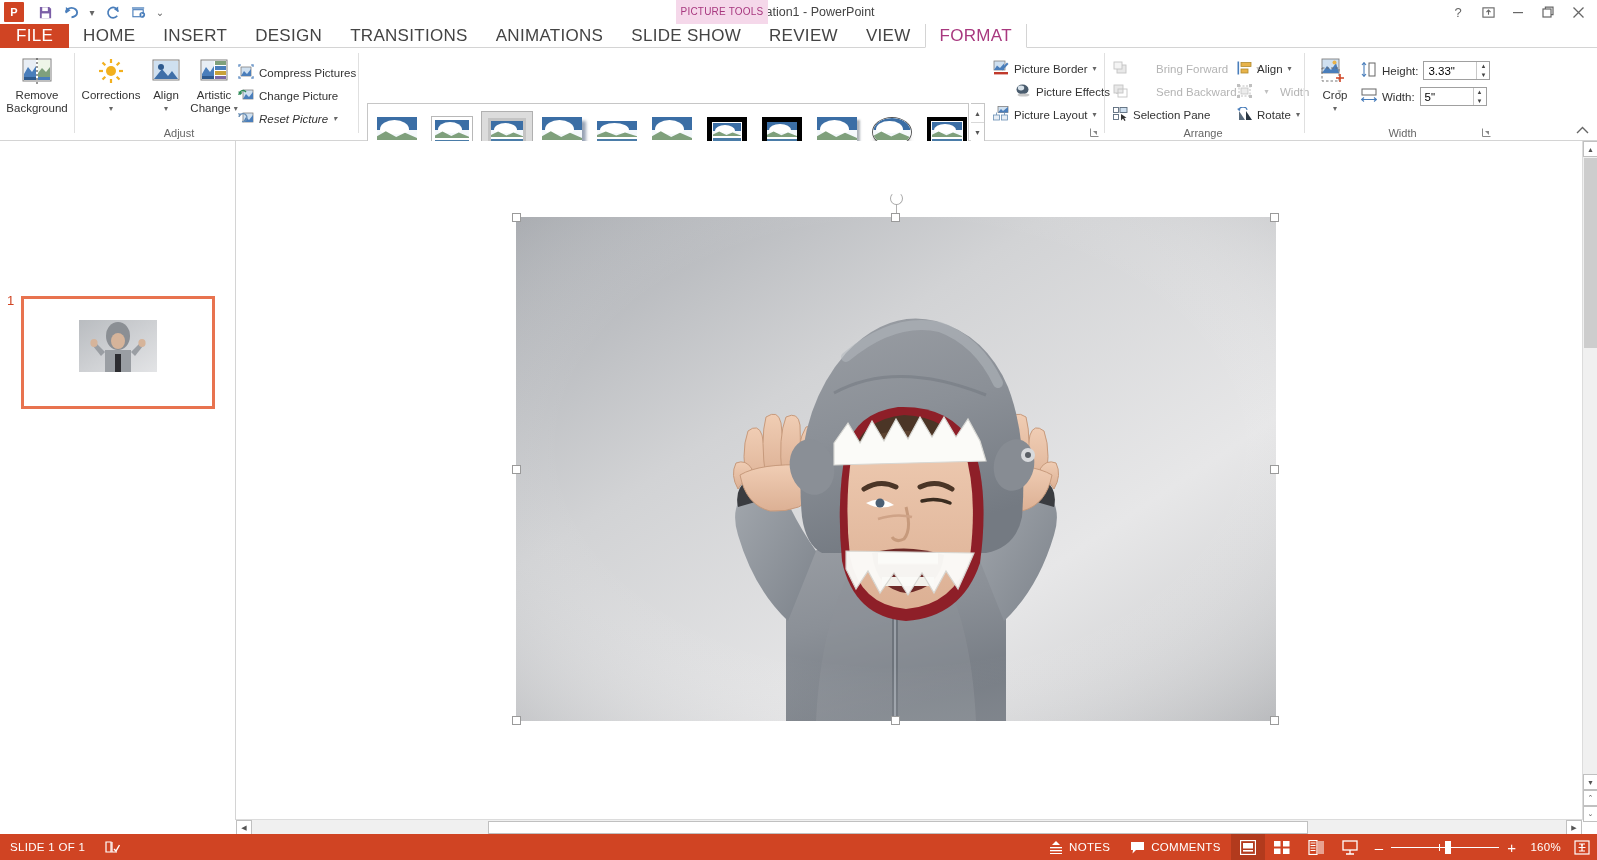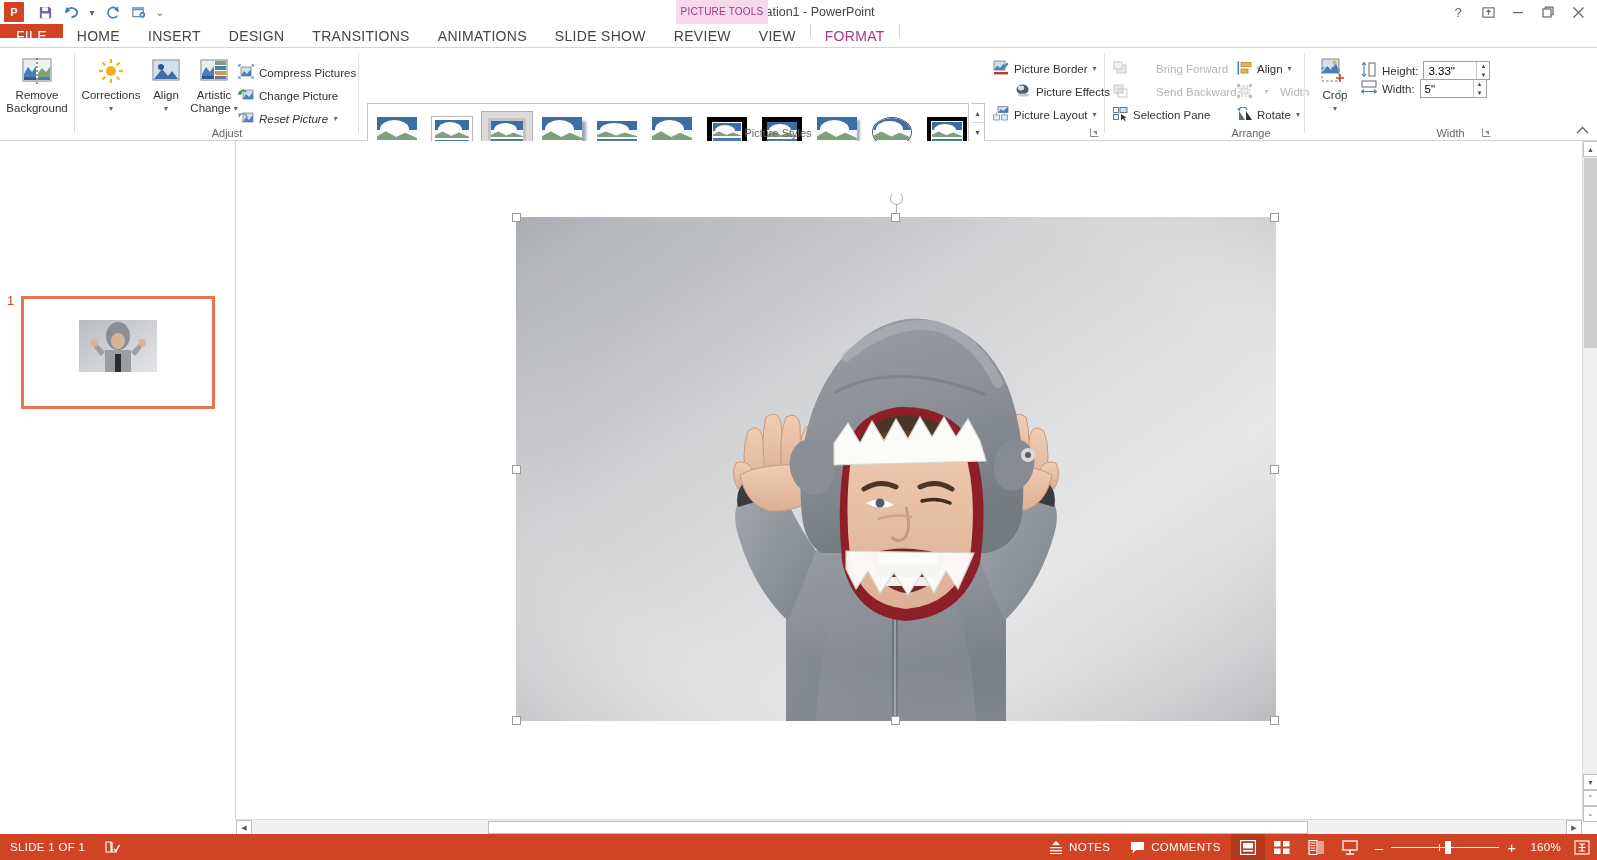--- a/index.html
+++ b/index.html
@@ -56,39 +56,39 @@
   }
   .acct-avatar svg { display:block; }
 
   
   .tabrow {
     position: absolute; top: 24px; left: 0; width: 1597px; height: 24px;
     background: #fff; display: flex; align-items: stretch;
     border-bottom: 1px solid #d4d4d4;
   }
   .tab {
-    padding: 0 14px; height: 14px; line-height: 24px;
-    font-size: 14px; color: #444; letter-spacing: .3px; white-space: nowrap;
+    padding: 0 14px; height: 24px; line-height: 24px;
+    font-size: 17px; color: #444; letter-spacing: .3px; white-space: nowrap;
   }
   .tab.file { background: #d04423; color: #fff; padding: 0 16px; }
   .tab.active {
     color: #a8387f; background: #fff;
     border-left: 1px solid #d4d4d4; border-right: 1px solid #d4d4d4;
     border-bottom: 1px solid #fff; margin-bottom: -1px;
   }
 
   
   .ribbon {
     position: absolute; top: 48px; left: 0; width: 1597px; height: 93px;
     background: #fff; border-bottom: 1px solid #d4d4d4;
   }
   .rgroup { position: absolute; top: 0; height: 93px; }
   .rgroup-label {
     position: absolute; bottom: 2px; width: 100%; text-align: center;
-    font-size: 11px; color: #666; margin-left: 48px;
+    font-size: 11px; color: #666;
   }
   .rgroup-sep {
     position: absolute; top: 5px; height: 80px; width: 1px; background: #e0e0e0;
   }
   .dlg-launcher {
     position: absolute; bottom: 3px; font-size: 9px; color: #888; width: 12px; height: 12px;
     display:flex; align-items:center; justify-content:center;
   }
 
   .bigbtn {
@@ -562,21 +562,20 @@
     <div class="gal-scroll" style="left:612px;">
       <div>▲</div>
       <div>▼</div>
       <div>
         <svg width="9" height="8" viewBox="0 0 9 8">
             <path d="M0 0 L9 0 M0.5 2.5 L8.5 2.5 L4.5 7 Z" stroke="#555" fill="#555" stroke-width="1"></path>
           </svg>
       </div>
     </div>
 
-    <div class="rgroup-label">Picture Styles</div>
 
     <div class="smallrow" style="left:634px; top:10px;">
       <span>
         <svg width="16" height="15" viewBox="0 0 16 15">
           <rect x="1" y="1" width="11" height="9" fill="#cfe0f0" stroke="#808080" stroke-width=".8"></rect>
           <path d="M1 10 L4 5.5 L7 8 L11 3.5 L11 10 Z" fill="#4a7ebb"></path>
           <path d="M8 9 L14 2.5 L15.5 4 L9.5 10.5 Z" fill="#4a7ebb"></path>
           <rect x="1" y="12" width="14" height="2.4" fill="#c0392b"></rect>
         </svg>
       </span>
@@ -727,21 +726,21 @@
       <span>Height:</span>
       <span style="display:inline-flex; align-items:center; border:1px solid #a0a0a0; background:#fff; height:19px;">
         <input style="width: 52px; height: 17px; border: none; outline: none; font-size: 11.5px; padding-left: 4px; font-family: &quot;Liberation Sans&quot;, sans-serif;" value="3.33&quot;">
         <span style="display:flex; flex-direction:column; width:13px; height:17px; border-left:1px solid #c8c8c8;">
           <span style="flex:1; display:flex; align-items:center; justify-content:center; font-size:6px; color:#444;">▲</span>
           <span style="flex:1; display:flex; align-items:center; justify-content:center; font-size:6px; color:#444;">▼</span>
         </span>
       </span>
     </div>
 
-    <div class="smallrow" style="left:56px; top:30px;justify-content:space-between;">
+    <div class="smallrow" style="left:56px; top:38px;justify-content:space-between;">
       <span>
         <svg width="16" height="15" viewBox="0 0 16 15">
           <rect x="1" y="1" width="14" height="6" fill="none" stroke="#666" stroke-width="1"></rect>
           <path d="M1 11.5 L15 11.5 M3 9.5 L0.6 11.5 L3 13.5 M13 9.5 L15.4 11.5 L13 13.5" stroke="#4a7ebb" stroke-width="1.1" fill="none"></path>
         </svg>
       </span>
       <span>Width:</span>
       <span style="display:inline-flex; align-items:center; border:1px solid #a0a0a0; background:#fff; height:19px;">
         <input style="width: 52px; height: 17px; border: none; outline: none; font-size: 11.5px; padding-left: 4px; font-family: &quot;Liberation Sans&quot;, sans-serif;" value="5&quot;">
         <span style="display:flex; flex-direction:column; width:13px; height:17px; border-left:1px solid #c8c8c8;">

